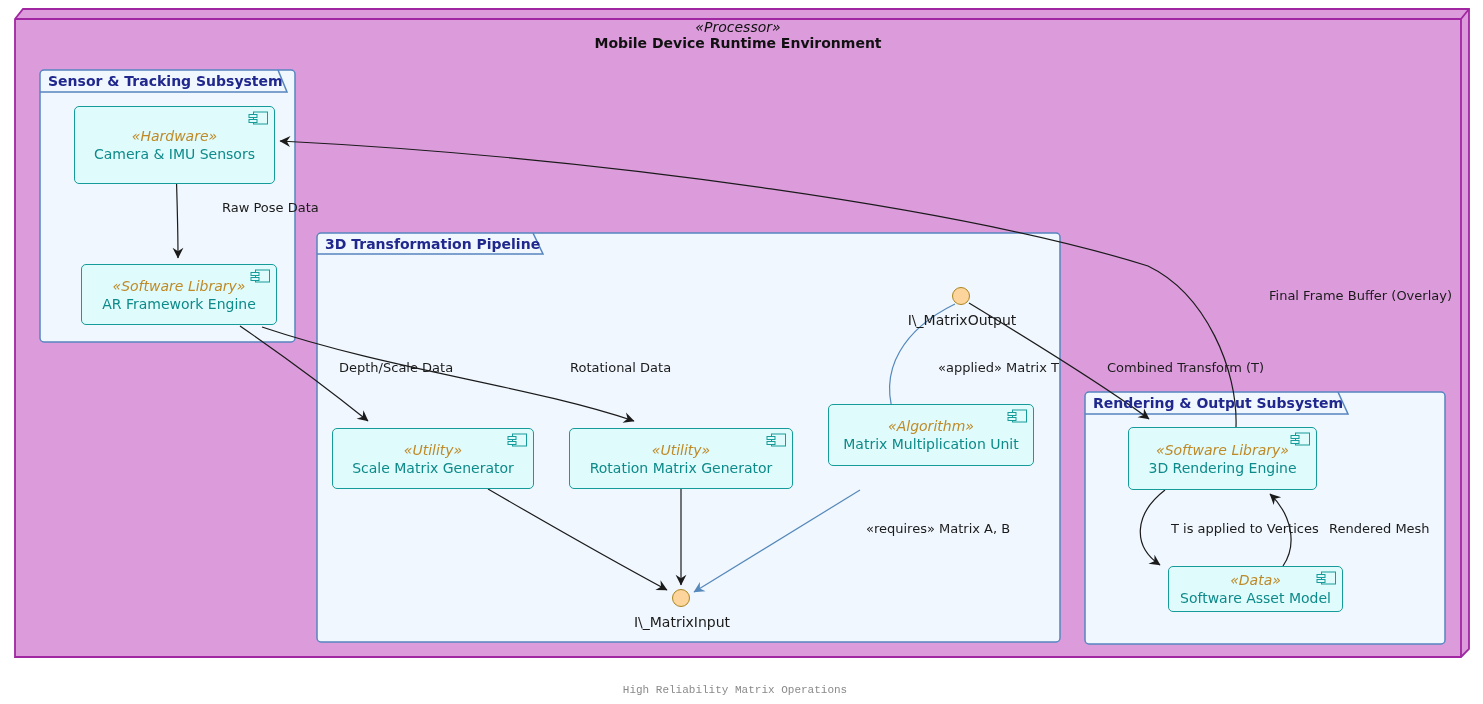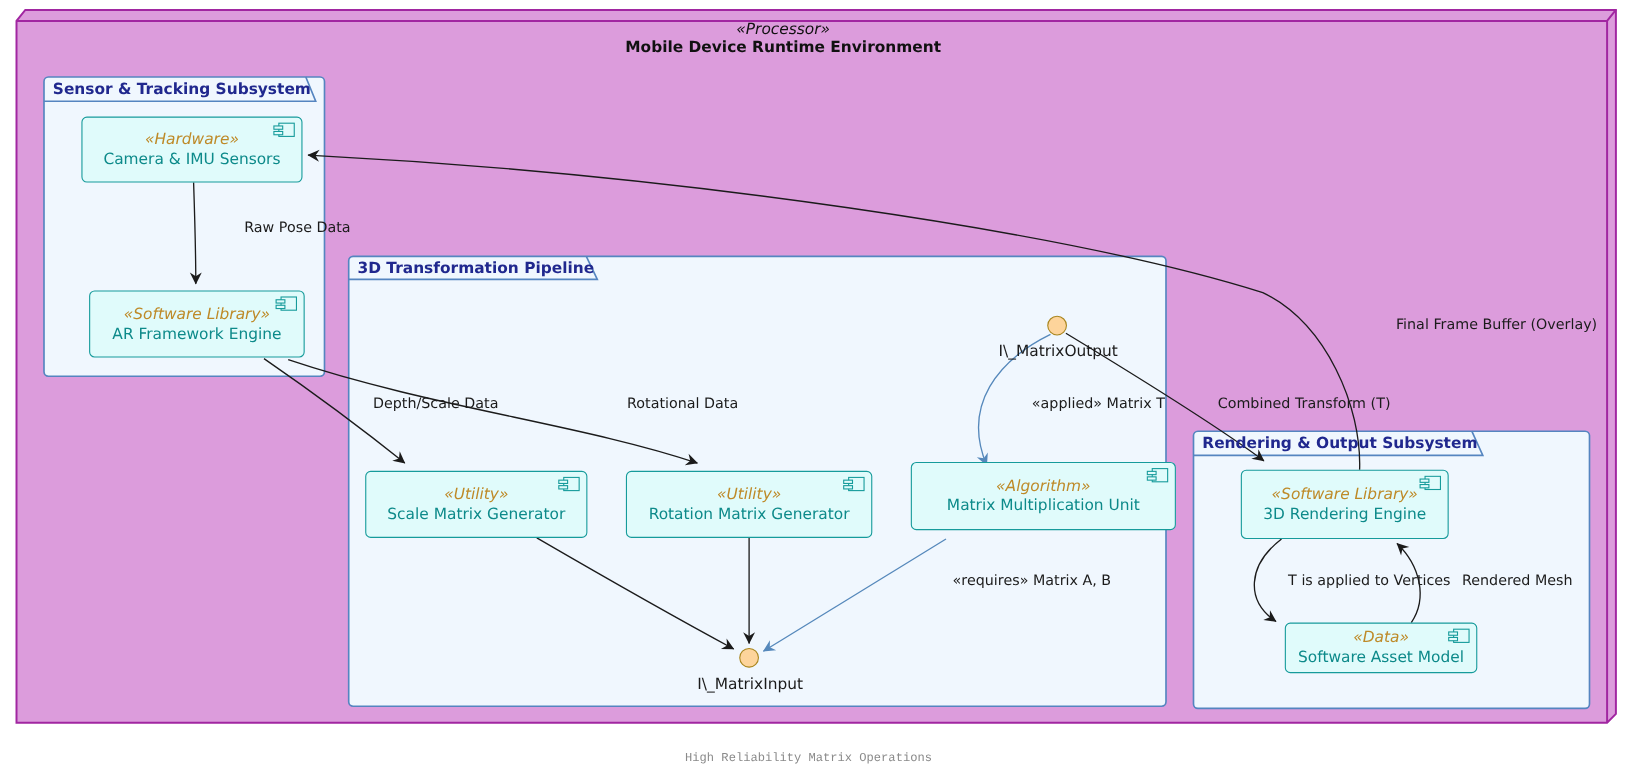--- a/index.html
+++ b/index.html
@@ -15,41 +15,41 @@
   .stage{position:relative;width:1483px;height:704px;background:#fff;overflow:hidden;
          font-family:"DejaVu Sans","Liberation Sans",sans-serif;}
   .stage svg.canvas{position:absolute;left:0;top:0;}
   .node-shape{fill:var(--node-fill);stroke:var(--node-border);stroke-width:1.8;}
   .node-lines{fill:none;stroke:var(--node-border);stroke-width:1.8;}
   .pkg{fill:var(--pkg-fill);stroke:var(--pkg-border);stroke-width:1.5;}
   .pkg-tab{fill:none;stroke:var(--pkg-border);stroke-width:1.5;}
   .edge-d{fill:none;stroke:var(--edge-dark);stroke-width:1.2;}
   .edge-b{fill:none;stroke:var(--edge-blue);stroke-width:1.2;}
 
-  .node-title{position:absolute;left:712px;top:19px;transform:translateX(-50%);
+  .node-title{position:absolute;left:738px;top:19px;transform:translateX(-50%);
               text-align:center;line-height:16px;color:#111;}
   .node-stereo{font-size:14px;font-style:italic;}
   .node-name{font-size:14px;font-weight:bold;}
 
   .pkg-title{position:absolute;font-size:14px;font-weight:bold;color:var(--pkg-title);white-space:nowrap;}
   .t-sensor{left:48px;top:73px;text-align:center;}
   .t-pipeline{left:325px;top:236px;}
   .t-rendering{left:1093px;top:395px;}
 
   .comp{position:absolute;background:var(--comp-fill);border:1px solid var(--comp-border);
         border-radius:5px;display:flex;flex-direction:column;align-items:center;justify-content:center;
         font-size:14px;line-height:18px;box-sizing:border-box;}
   .comp .stereo{color:var(--stereo);font-style:italic;white-space:nowrap;}
   .comp .cname{color:var(--comp-text);white-space:nowrap;}
   .comp .cicon{position:absolute;top:4px;right:5px;width:21px;height:15px;color:var(--comp-border);}
-  .c-camera{left:74px;top:106px;width:201px;height:60px;}
+  .c-camera{left:74px;top:106px;width:201px;height:78px;}
   .c-arfe{left:81px;top:264px;width:196px;height:61px;}
   .c-scale{left:332px;top:428px;width:202px;height:61px;}
   .c-rotation{left:569px;top:428px;width:224px;height:61px;}
-  .c-mmu{left:828px;top:420px;width:241px;height:62px;}
+  .c-mmu{left:828px;top:404px;width:206px;height:62px;}
   .c-render{left:1128px;top:427px;width:189px;height:63px;}
   .c-asset{left:1168px;top:566px;width:175px;height:46px;}
 
   .iface{position:absolute;width:16px;height:16px;border-radius:50%;
          background:var(--iface-fill);border:1.5px solid var(--iface-border);box-sizing:content-box;}
   .if-out{left:952px;top:287px;}
   .if-in{left:672px;top:589px;}
   .iface-label{position:absolute;transform:translateX(-50%);font-size:14px;color:var(--text-dark);white-space:nowrap;}
   .il-out{left:962px;top:312px;}
   .il-in{left:682px;top:614px;}

